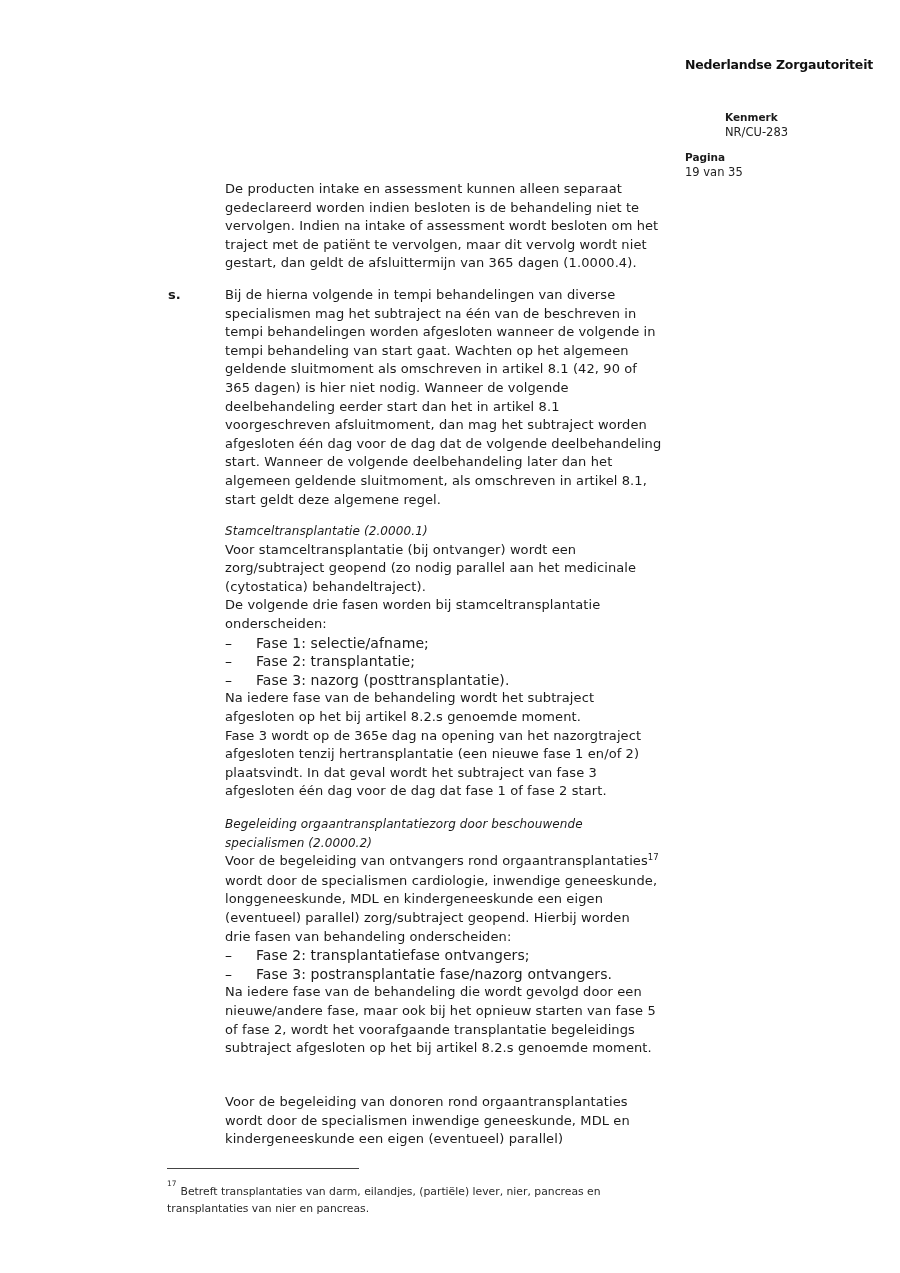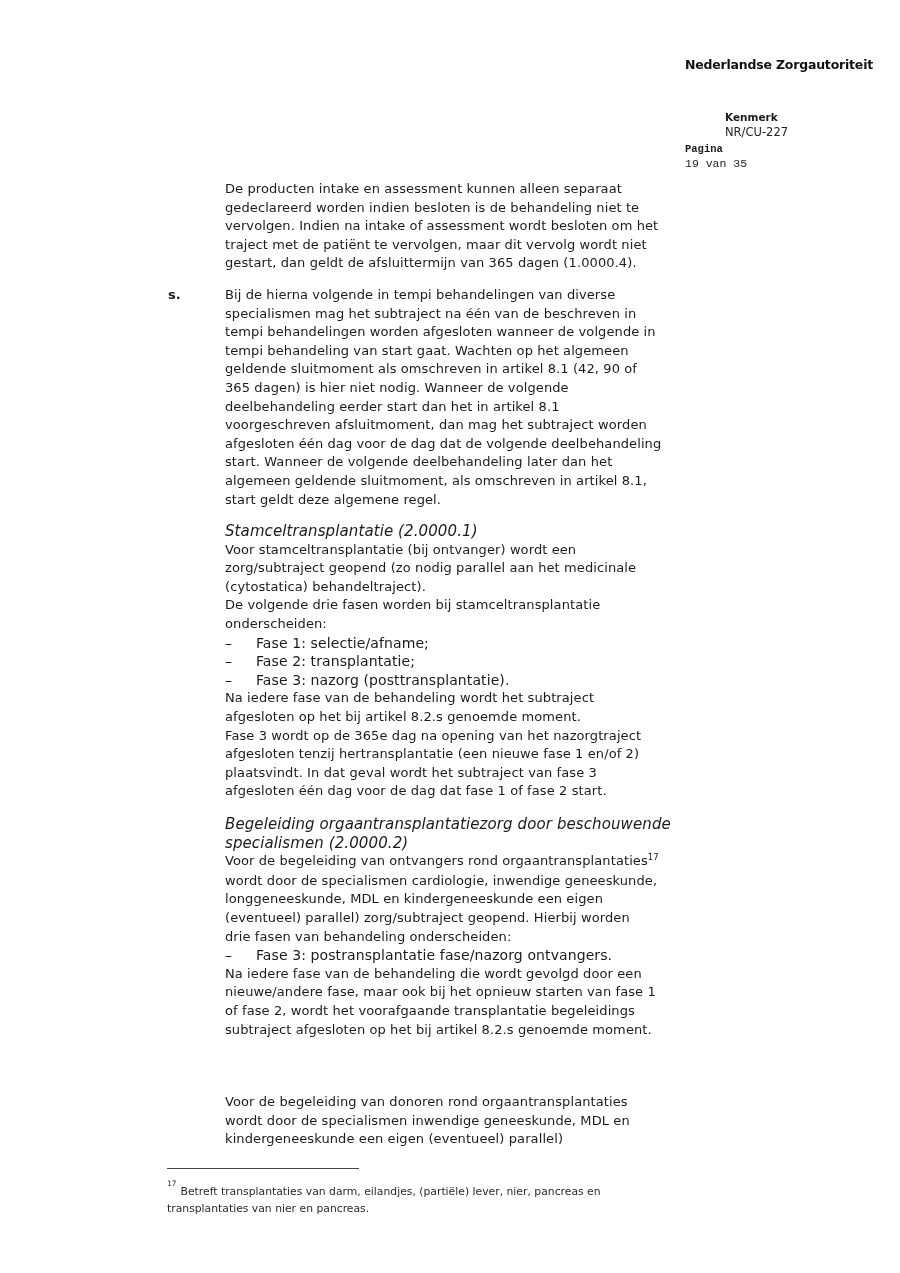--- a/index.html
+++ b/index.html
@@ -15,21 +15,21 @@
   .body-text {
     font-size:13px;
     line-height:18.6px;
     white-space:pre;
     letter-spacing:0.1px;
   }
   .col { left:225px; }
   .block { position:absolute; left:225px; }
   .heading-italic {
     font-style:italic;
-    font-size:15px;
+    font-size:12px;
     line-height:18.6px;
     white-space:pre;
     letter-spacing:0.1px;
   }
   .s-marker {
     position:absolute;
     left:168px; top:286px;
     font-size:13px; font-weight:bold; line-height:18.6px;
   }
   .fase-row { font-size:14px; line-height:18.6px; white-space:pre; letter-spacing:0.1px; }
@@ -71,23 +71,23 @@
 </style>
 </head>
 <body>
 
 <div class="page">
 
   <div class="abs org-name">Nederlandse Zorgautoriteit</div>
 
   <div class="meta-block" style="top:110px;margin-left:40px;">
     <div class="meta-label">Kenmerk</div>
-    <div class="meta-value">NR/CU-227</div>
+    <div class="meta-value">NR/CU-283</div>
   </div>
-  <div class="meta-block" style="top:142px;font-family:Liberation Mono, monospace;">
+  <div class="meta-block" style="top:150px;">
     <div class="meta-label">Pagina</div>
     <div class="meta-value">19 van 35</div>
   </div>
 
 
   <div class="abs col body-text" style="top:180px;">De producten intake en assessment kunnen alleen separaat
 gedeclareerd worden indien besloten is de behandeling niet te
 vervolgen. Indien na intake of assessment wordt besloten om het
 traject met de patiënt te vervolgen, maar dit vervolg wordt niet
 gestart, dan geldt de afsluittermijn van 365 dagen (1.0000.4).</div>
@@ -125,23 +125,24 @@
   </div>
 
   <div class="block" style="top:815px;">
     <div class="heading-italic">Begeleiding orgaantransplantatiezorg door beschouwende
 specialismen (2.0000.2)</div>
     <div class="body-text"><span>Voor de begeleiding van ontvangers rond orgaantransplantaties</span><sup class="ref">17</sup><span>
 wordt door de specialismen cardiologie, inwendige geneeskunde,
 longgeneeskunde, MDL en kindergeneeskunde een eigen
 (eventueel) parallel) zorg/subtraject geopend. Hierbij worden
 drie fasen van behandeling onderscheiden:</span></div>
+    <div class="fase-row"><span class="dash">–</span><span>Fase 2: transplantatiefase ontvangers;</span></div>
     <div class="fase-row"><span class="dash">–</span><span>Fase 3: postransplantatie fase/nazorg ontvangers.</span></div>
     <div class="body-text">Na iedere fase van de behandeling die wordt gevolgd door een
-nieuwe/andere fase, maar ook bij het opnieuw starten van fase 1
+nieuwe/andere fase, maar ook bij het opnieuw starten van fase 5
 of fase 2, wordt het voorafgaande transplantatie begeleidings
 subtraject afgesloten op het bij artikel 8.2.s genoemde moment.</div>
   </div>
 
   <div class="abs col body-text" style="top:1085px;margin-top:8px;">Voor de begeleiding van donoren rond orgaantransplantaties
 wordt door de specialismen inwendige geneeskunde, MDL en
 kindergeneeskunde een eigen (eventueel) parallel)</div>
 
   <div class="footnote-rule"></div>
   <div class="footnote"><sup class="fn-ref">17</sup><span>Betreft transplantaties van darm, eilandjes, (partiële) lever, nier, pancreas en

